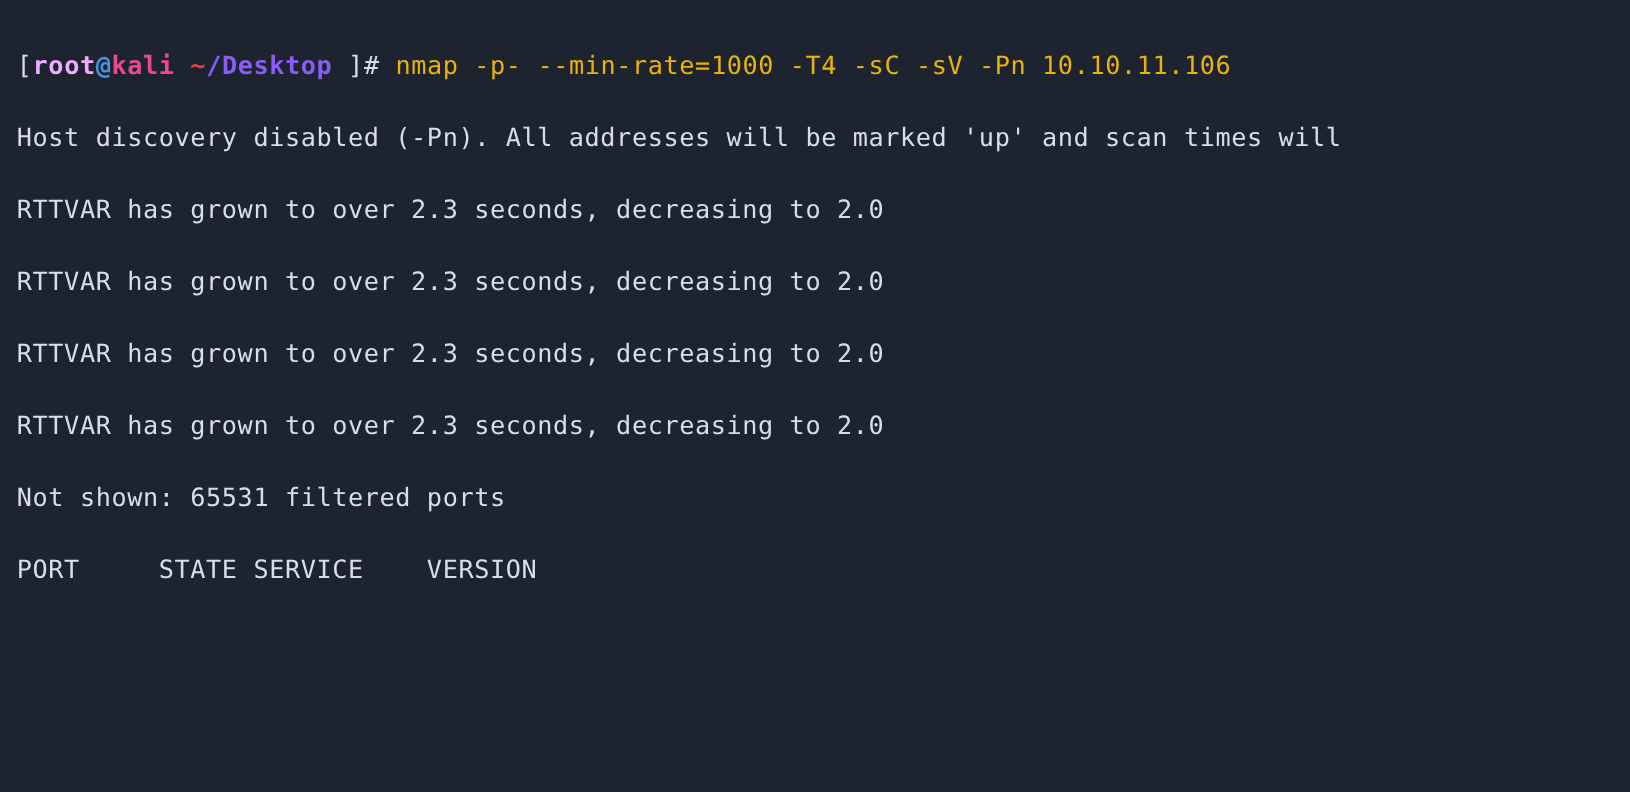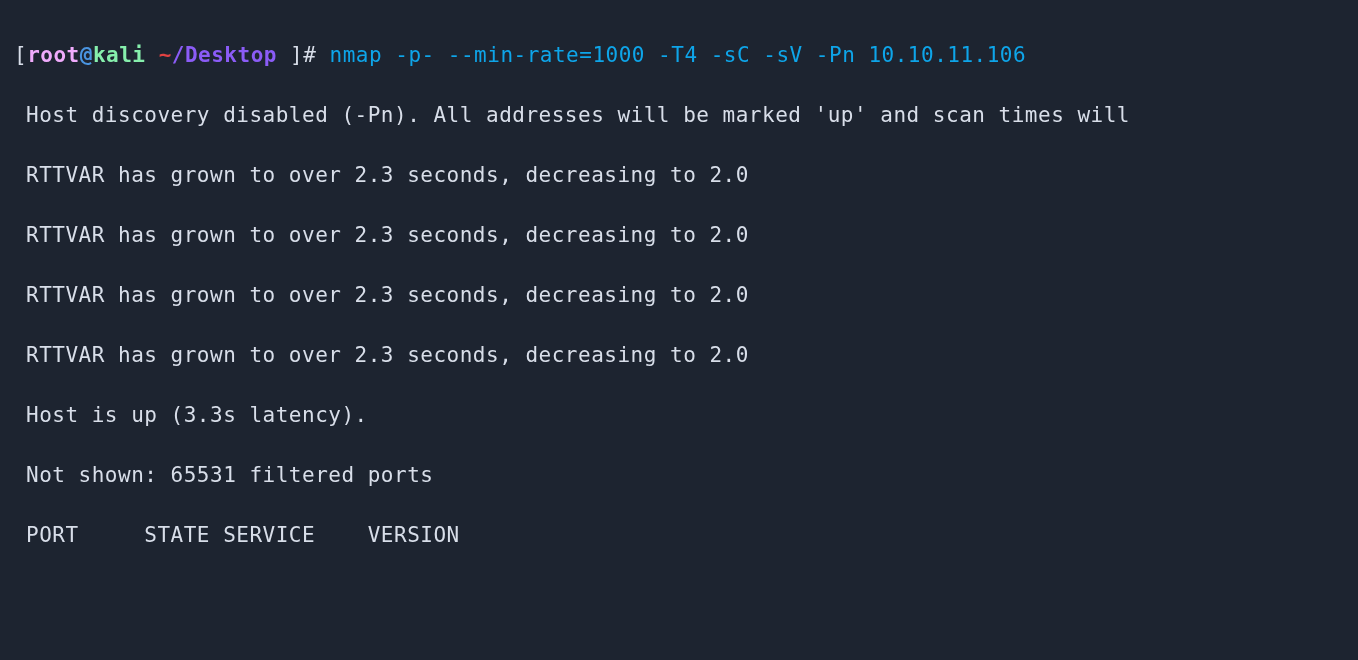--- a/index.html
+++ b/index.html
@@ -15,39 +15,38 @@
     overflow: hidden;
     letter-spacing: 0.5px;
   }
   .terminal {
     padding: 10px 14px;
     white-space: pre;
   }
   .prompt-bracket { color: #d8dee9; }
   .prompt-user    { color: #f0abfc; font-weight: bold; }
   .prompt-at      { color: #4a94e0; font-weight: bold; }
-  .prompt-host    { color: #86efac; font-weight: bold; }
+  .prompt-host    { color: #ec4899; font-weight: bold; }
   .prompt-path    { color: #8b5cf6; font-weight: bold; }
   .prompt-tilde   { color: #e24242; font-weight: bold; }
   .prompt-hash    { color: #d8dee9; }
-  .cmd            { color: #0ea5e9; }
-  .out            { color: #d8dee9; margin-left: 12px; }
+  .cmd            { color: #eab308; }
+  .out            { color: #d8dee9; }
   .line { display:block; }
 </style>
 </head>
 <body>
 
 <div class="terminal">
 <span class="line"><span class="prompt-bracket">[</span><span class="prompt-user">root</span><span class="prompt-at">@</span><span class="prompt-host">kali</span><span> </span><span class="prompt-tilde">~</span><span class="prompt-path">/Desktop</span><span> </span><span class="prompt-hash">]#</span><span> </span><span class="cmd">nmap -p- --min-rate=1000 -T4 -sC -sV -Pn 10.10.11.106</span></span>
 <span class="line out">Host discovery disabled (-Pn). All addresses will be marked 'up' and scan times will</span>
 <span class="line out">RTTVAR has grown to over 2.3 seconds, decreasing to 2.0</span>
 <span class="line out">RTTVAR has grown to over 2.3 seconds, decreasing to 2.0</span>
 <span class="line out">RTTVAR has grown to over 2.3 seconds, decreasing to 2.0</span>
 <span class="line out">RTTVAR has grown to over 2.3 seconds, decreasing to 2.0</span>
-<span class="line out">Host is up (3.3s latency).</span>
 <span class="line out">Not shown: 65531 filtered ports</span>
 <span class="line out">PORT     STATE SERVICE    VERSION</span>
 
 
 
 
 
 
 
 

